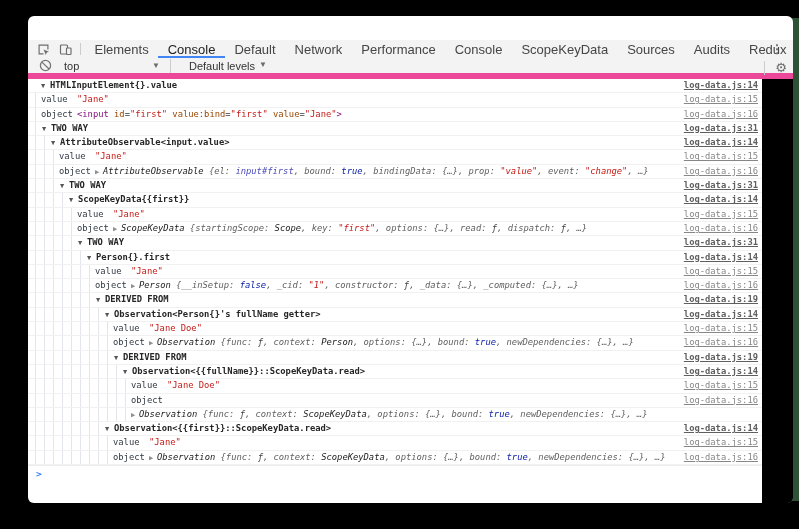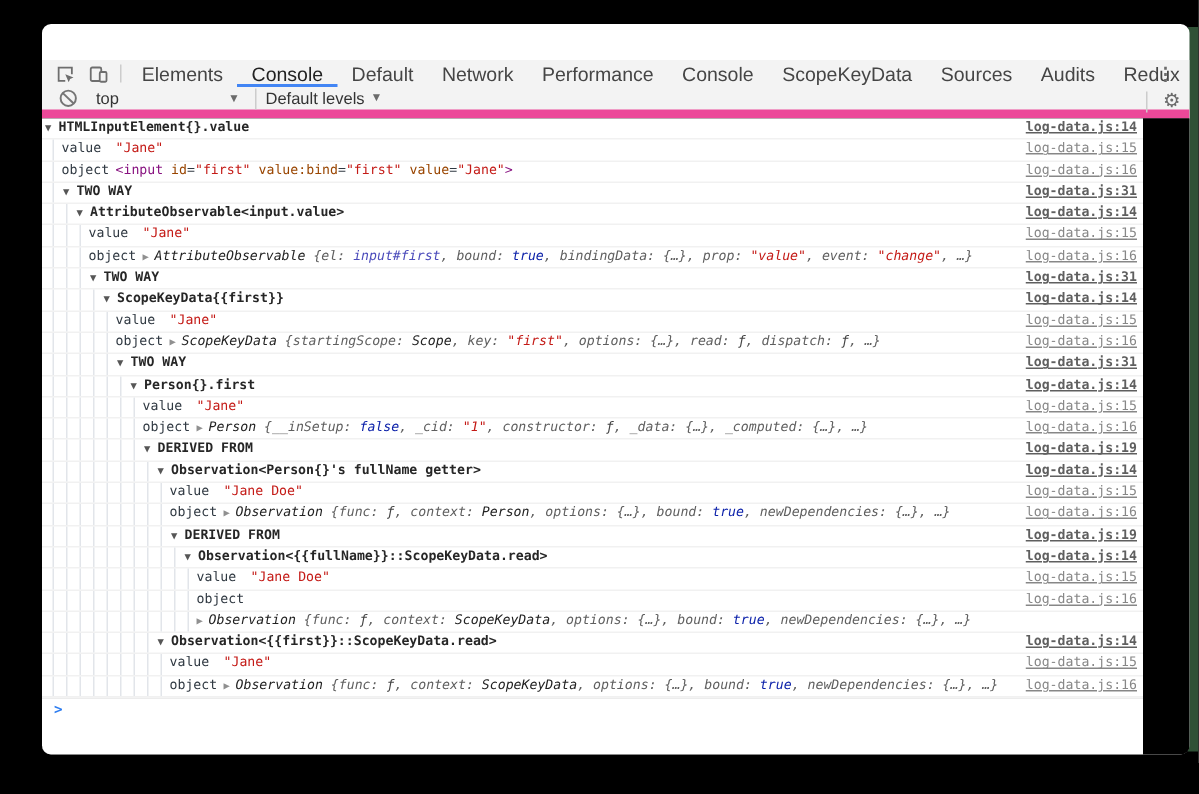--- a/index.html
+++ b/index.html
@@ -32,21 +32,21 @@
   
   .ctoolbar{position:absolute;left:0;top:42px;width:100%;height:21px;background:#f3f3f3;
             border-bottom:6px solid #ec4899;box-sizing:border-box;display:flex;align-items:center;font-size:11px;color:#333;}
   .clear-btn{margin-left:11px;width:13px;height:13px;position:relative;}
   .ctx-select{margin-left:12px;width:96px;display:flex;align-items:center;color:#333;}
   .ctx-select .caret{margin-left:auto;}
   .caret{font-size:8px;color:#6b6b6b;}
   .tool-sep{width:1px;height:14px;background:#ccc;margin:0 6px 0 10px;}
   .filter-input{width:133px;height:14px;border:1px solid #d9d9d9;border-radius:2px;background:#fff;
                 font-size:10.5px;color:#333;padding:0 4px;font-family:"Liberation Sans",sans-serif;outline:none;}
-  .levels{display:flex;align-items:flex-start;gap:4px;color:#333;}
+  .levels{margin-left:12px;display:flex;align-items:flex-start;gap:4px;color:#333;}
   .hidden-info{position:absolute;right:52px;top:0;height:20px;line-height:20px;color:#8c8c8c;font-size:10.5px;}
   .tool-sep-r{position:absolute;right:28px;top:3px;width:1px;height:14px;background:#ccc;}
   .gear{position:absolute;right:6px;top:0;height:20px;line-height:19px;font-size:13px;color:#6b6b6b;
         font-family:"DejaVu Sans",sans-serif;}
   
   .console-area{position:absolute;left:0;top:63px;width:765px;height:424px;background:#000;}
   .logpane{position:absolute;left:0;top:0;width:734px;height:424px;background:#fff;overflow:hidden;
            font-family:"DejaVu Sans Mono",monospace;font-size:8.8px;}
   .crow{position:relative;height:14.3px;line-height:13.3px;border-bottom:1px solid #f1f1f1;
         box-sizing:border-box;white-space:nowrap;}
@@ -129,21 +129,21 @@
       <span class="levels">
         <span>Default levels</span>
         <span class="caret">▼</span>
       </span>
       <span class="tool-sep-r"></span>
       <span class="gear">⚙</span>
     </div>
 
     <div class="console-area">
       <div class="logpane">
-          <div class="crow grp"><span class="rc" style="padding-left: 2px;"><span class="tri">▼</span><span class="s-g">HTMLInputElement{}.value</span></span><a class="link" href="#">log-data.js:14</a></div>
+          <div class="crow grp"><span class="rc" style="padding-left: 13px;"><span class="tri">▼</span><span class="s-g">HTMLInputElement{}.value</span></span><a class="link" href="#">log-data.js:14</a></div>
           <div class="crow"><span class="guide" style="left: 7px;"></span><span class="rc" style="padding-left: 13px;"><span class="klabel">value</span><span class="s-str">"Jane"</span></span><a class="link" href="#">log-data.js:15</a></div>
           <div class="crow"><span class="guide" style="left: 7px;"></span><span class="rc" style="padding-left: 13px;"><span class="klabel">object</span><span class="s-tag">&lt;input </span><span class="s-attr">id</span><span class="s-p">=</span><span class="s-aval">"first"</span><span class="s-p"> </span><span class="s-attr">value:bind</span><span class="s-p">=</span><span class="s-aval">"first"</span><span class="s-p"> </span><span class="s-attr">value</span><span class="s-p">=</span><span class="s-aval">"Jane"</span><span class="s-tag">&gt;</span></span><a class="link" href="#">log-data.js:16</a></div>
           <div class="crow grp"><span class="guide" style="left: 7px;"></span><span class="rc" style="padding-left: 14px;"><span class="tri">▼</span><span class="s-g">TWO WAY</span></span><a class="link" href="#">log-data.js:31</a></div>
           <div class="crow grp"><span class="guide" style="left: 7px;"></span><span class="guide" style="left: 16px;"></span><span class="rc" style="padding-left: 23px;"><span class="tri">▼</span><span class="s-g">AttributeObservable&lt;input.value&gt;</span></span><a class="link" href="#">log-data.js:14</a></div>
           <div class="crow"><span class="guide" style="left: 7px;"></span><span class="guide" style="left: 16px;"></span><span class="guide" style="left: 25px;"></span><span class="rc" style="padding-left: 31px;"><span class="klabel">value</span><span class="s-str">"Jane"</span></span><a class="link" href="#">log-data.js:15</a></div>
           <div class="crow"><span class="guide" style="left: 7px;"></span><span class="guide" style="left: 16px;"></span><span class="guide" style="left: 25px;"></span><span class="rc" style="padding-left: 31px;"><span class="klabel">object</span><span class="arr">▶</span><span class="s-obj">AttributeObservable </span><span class="s-prev">{el: </span><span class="s-elref">input#first</span><span class="s-prev">, bound: </span><span class="s-bool">true</span><span class="s-prev">, bindingData: {…}, prop: </span><span class="s-istr">"value"</span><span class="s-prev">, event: </span><span class="s-istr">"change"</span><span class="s-prev">, …}</span></span><a class="link" href="#">log-data.js:16</a></div>
           <div class="crow grp"><span class="guide" style="left: 7px;"></span><span class="guide" style="left: 16px;"></span><span class="guide" style="left: 25px;"></span><span class="rc" style="padding-left: 32px;"><span class="tri">▼</span><span class="s-g">TWO WAY</span></span><a class="link" href="#">log-data.js:31</a></div>
           <div class="crow grp"><span class="guide" style="left: 7px;"></span><span class="guide" style="left: 16px;"></span><span class="guide" style="left: 25px;"></span><span class="guide" style="left: 34px;"></span><span class="rc" style="padding-left: 41px;"><span class="tri">▼</span><span class="s-g">ScopeKeyData{{first}}</span></span><a class="link" href="#">log-data.js:14</a></div>
           <div class="crow"><span class="guide" style="left: 7px;"></span><span class="guide" style="left: 16px;"></span><span class="guide" style="left: 25px;"></span><span class="guide" style="left: 34px;"></span><span class="guide" style="left: 43px;"></span><span class="rc" style="padding-left: 49px;"><span class="klabel">value</span><span class="s-str">"Jane"</span></span><a class="link" href="#">log-data.js:15</a></div>
           <div class="crow"><span class="guide" style="left: 7px;"></span><span class="guide" style="left: 16px;"></span><span class="guide" style="left: 25px;"></span><span class="guide" style="left: 34px;"></span><span class="guide" style="left: 43px;"></span><span class="rc" style="padding-left: 49px;"><span class="klabel">object</span><span class="arr">▶</span><span class="s-obj">ScopeKeyData </span><span class="s-prev">{startingScope: </span><span class="s-obj">Scope</span><span class="s-prev">, key: </span><span class="s-istr">"first"</span><span class="s-prev">, options: {…}, read: </span><span class="s-fn">ƒ</span><span class="s-prev">, dispatch: </span><span class="s-fn">ƒ</span><span class="s-prev">, …}</span></span><a class="link" href="#">log-data.js:16</a></div>

